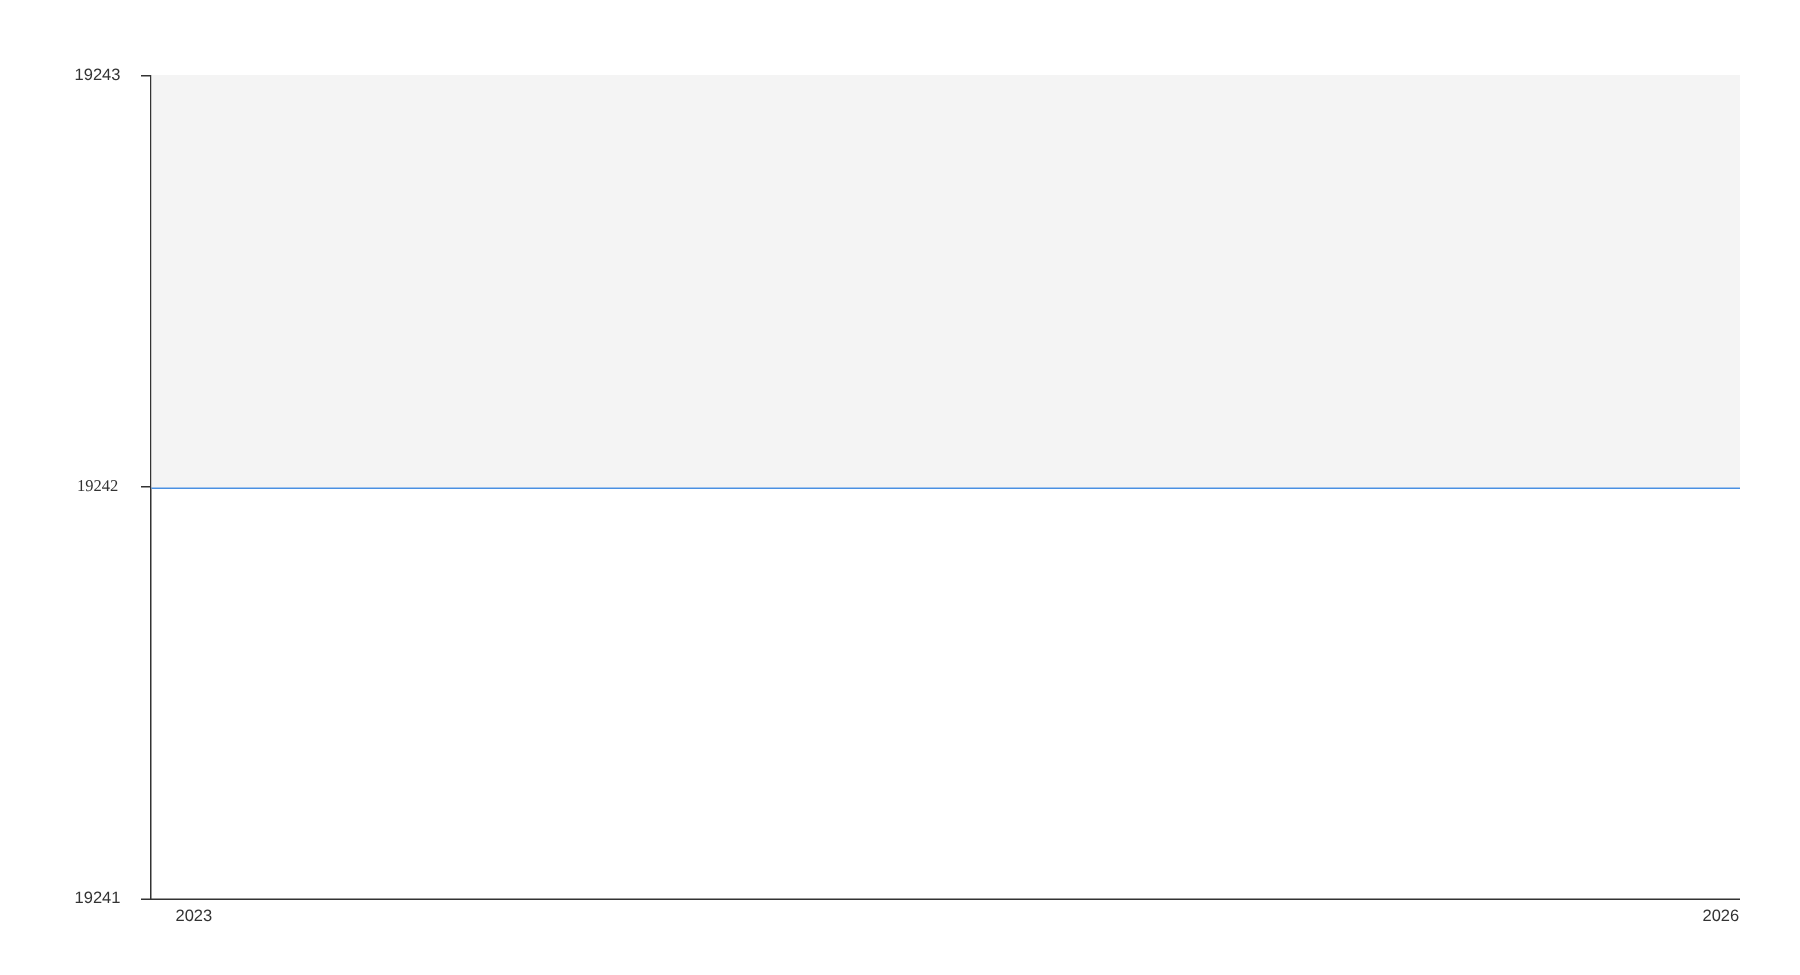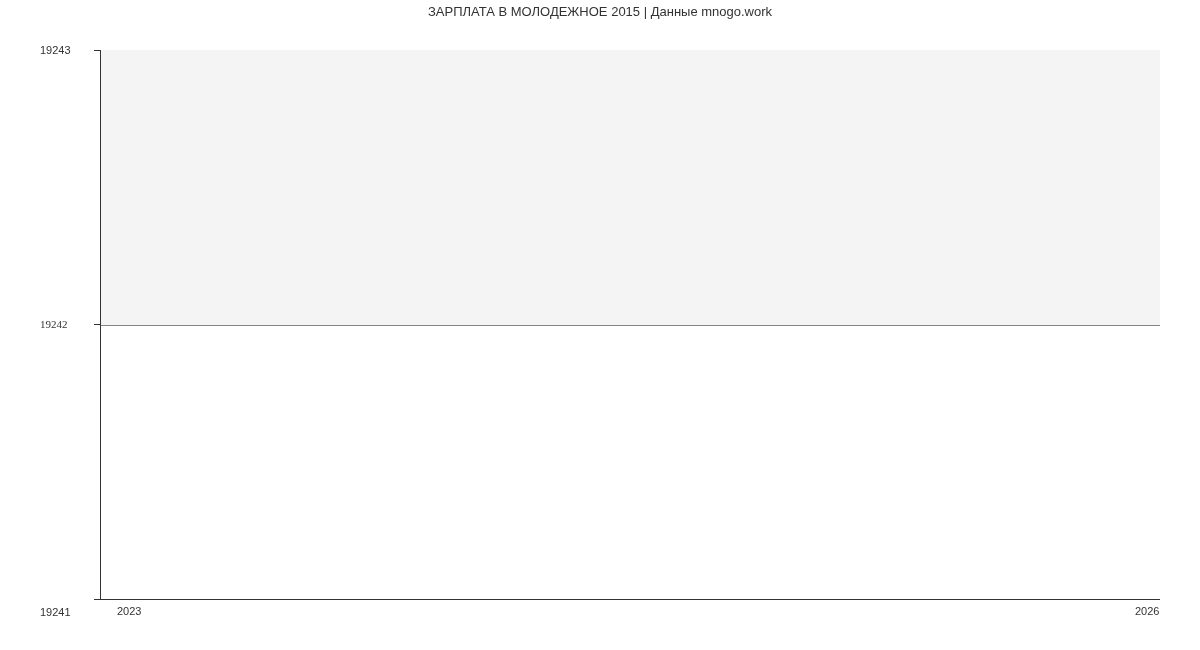--- a/index.html
+++ b/index.html
@@ -58,45 +58,44 @@
     position: absolute;
     width: 6px;
     height: 0;
     border-top: 1px solid #333;
     left: 94px; 
   }
   .ytick-label {
     position: absolute;
     font-size: 11px;
     color: #333;
-    text-align: left;
+    text-align: center;
     width: 50px;
     transform: translateY(-50%);
   }
   .xtick-label {
     position: absolute;
     font-size: 11px;
     color: #333;
     top: 605px;
   }
 </style>
 </head>
 <body>
 
 <div class="chart-wrap">
 
-  <div class="title">ЗАРПЛАТА В МОЛОДЕЖНОЕ 2015 | Данные mnogo.work</div>
 
   <div class="ytick-mark" style="top:50px;"></div>
   <div class="ytick-mark" style="top:324px;"></div>
   <div class="ytick-mark" style="top:599px;"></div>
 
   <div class="ytick-label" style="left:40px; top:50px;">19243</div>
   <div class="ytick-label" style="left:40px; top:324px;font-family:Liberation Serif, serif;">19242</div>
-  <div class="ytick-label" style="left:40px; top:612px;">19241</div>
+  <div class="ytick-label" style="left:40px; top:599px;">19241</div>
 
   <div class="xtick-label" style="left:85px;margin-left:32px;">2023</div>
   <div class="xtick-label" style="left:1135px;">2026</div>
 
   <div class="plot">
     <div class="area-fill"></div>
     <div class="series-line"></div>
   </div>
 
 </div>

